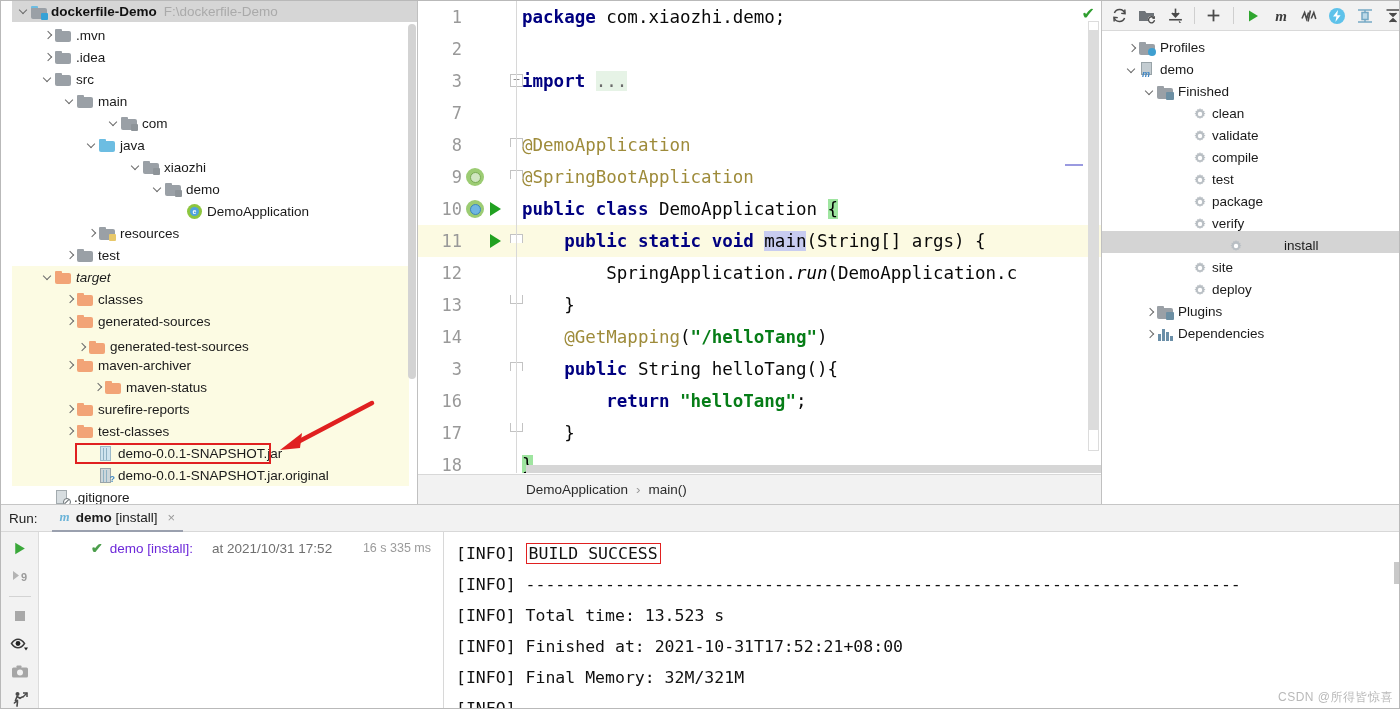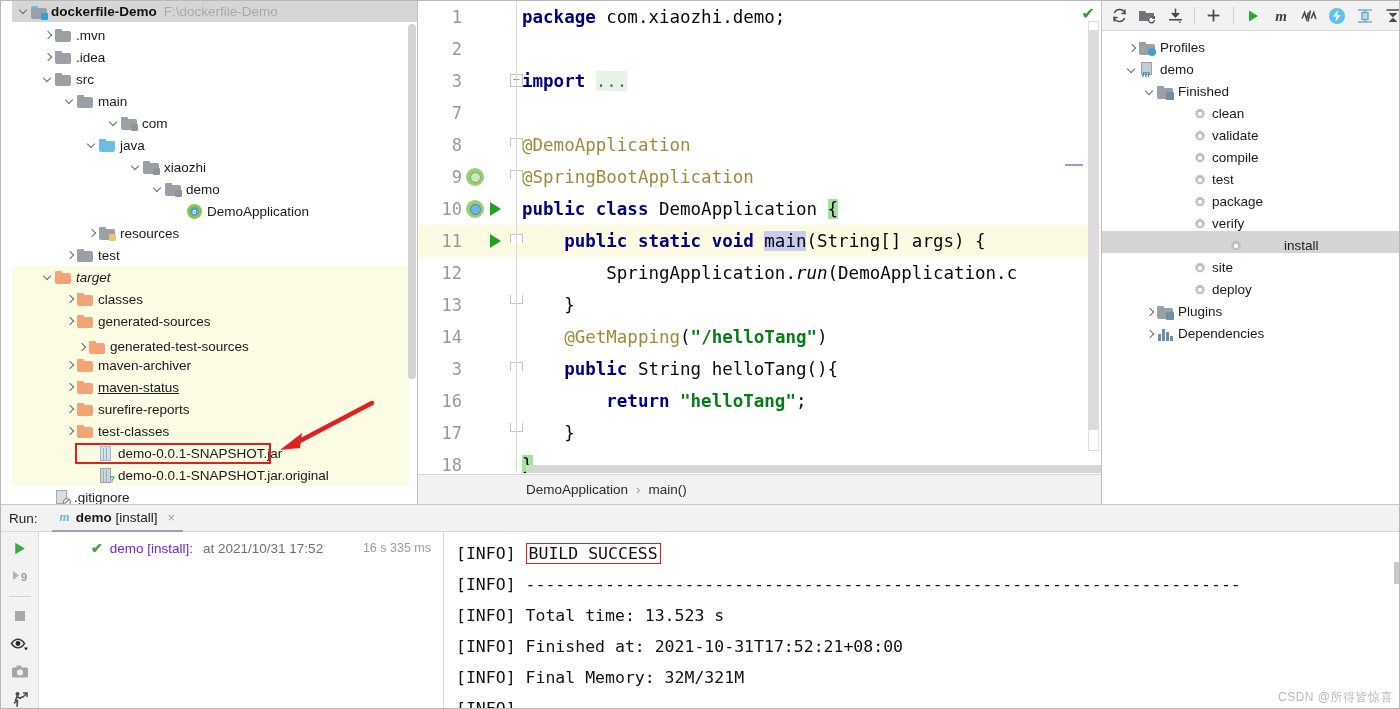--- a/index.html
+++ b/index.html
@@ -404,21 +404,21 @@
     padding-top: 6px;
     position: relative;
   }
   .run-tree-row {
     display: flex; align-items: center;
     height: 20px; padding-left: 52px;
     font-size: 13.5px;
   }
   .run-tree-row .chk { color: #4c9e4c; font-size: 14px; margin-right: 7px; font-weight: bold; }
   .run-tree-row .nm { font-weight: normal; color: #6d28d9; }
-  .run-tree-row .at { color: #6f6f6f; margin-left: 10px; font-weight: normal; }
+  .run-tree-row .at { color: #6f6f6f; margin-left: 19px; font-weight: normal; }
   .run-tree-row .dur {
     position: absolute; right: 12px; color: #9b9b9b; font-size: 12.5px;
   }
 
   .console {
     flex: 1;
     background: #fff;
     font-family: "DejaVu Sans Mono", monospace;
     font-size: 16.5px;
     padding: 6px 0 0 12px;
@@ -588,21 +588,21 @@
             <span class="lbl">generated-test-sources</span>
           </div>
           <div class="trow on-band" style="padding-left: 52px;">
             <span class="chev"></span>
             <span class="ficon orange">
               <span class="tab"></span>
               <span class="body"></span>
             </span>
             <span class="lbl">maven-archiver</span>
           </div>
-          <div class="trow on-band" style="padding-left: 52px; text-decoration: underline;">
+          <div class="trow on-band" style="padding-left: 80px;">
             <span class="chev"></span>
             <span class="ficon orange">
               <span class="tab"></span>
               <span class="body"></span>
             </span>
             <span class="lbl">maven-status</span>
           </div>
           <div class="trow on-band" style="padding-left: 52px;">
             <span class="chev"></span>
             <span class="ficon orange">

